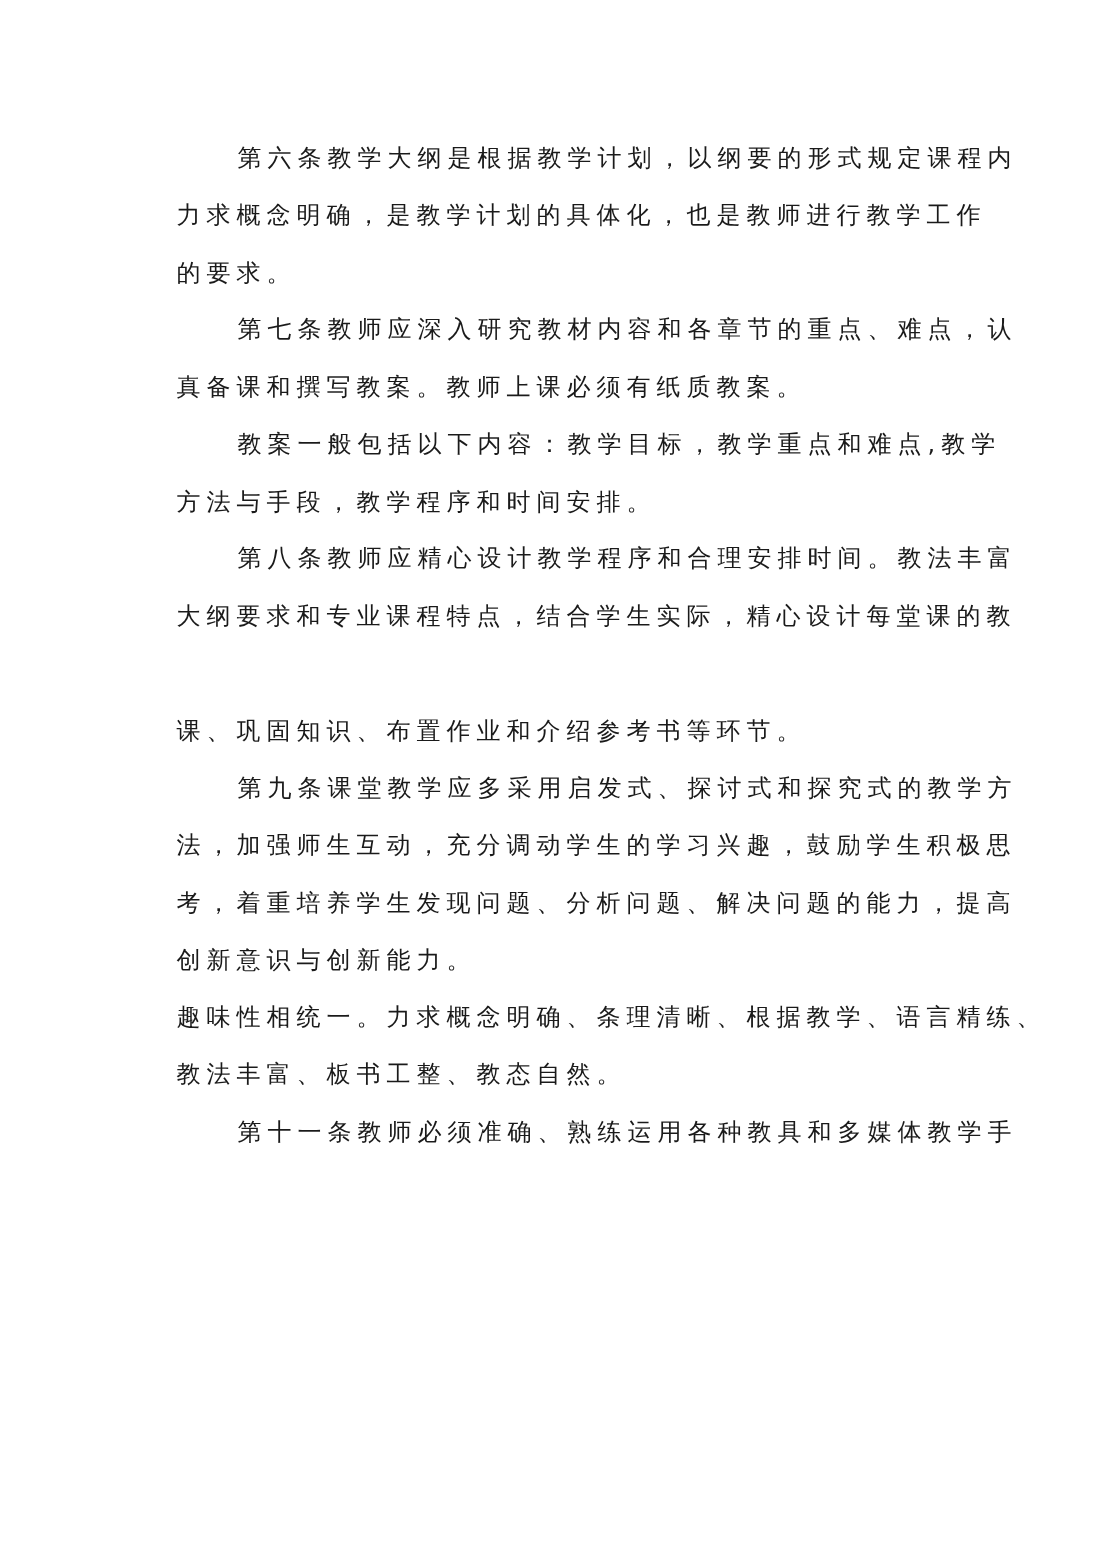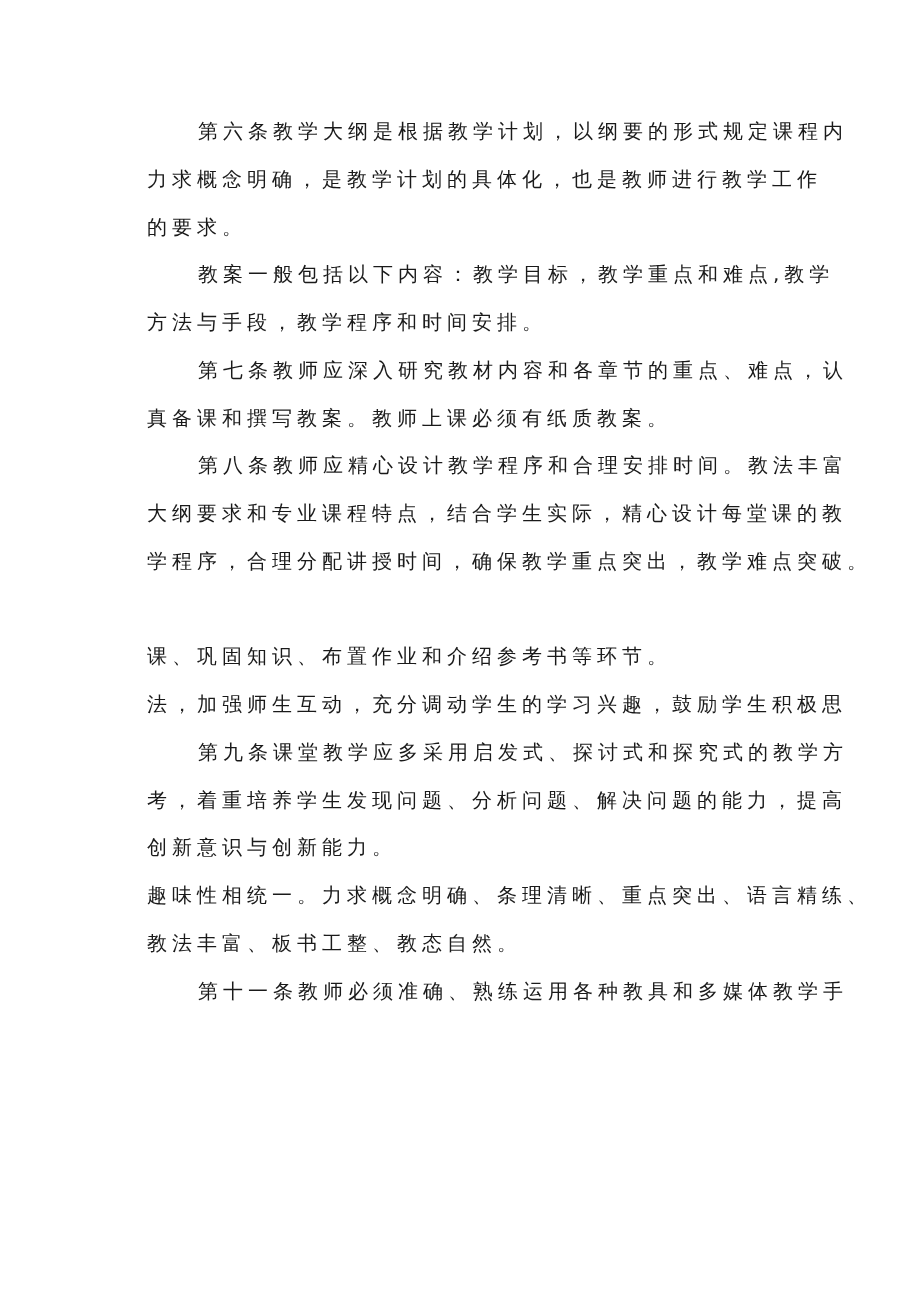--- a/index.html
+++ b/index.html
@@ -52,50 +52,49 @@
 <div class="page">
   <div class="text-body">
 
     <div>
       <span class="line indent">第六条教学大纲是根据教学计划，以纲要的形式规定课程内</span>
       <span class="line">力求概念明确，是教学计划的具体化，也是教师进行教学工作</span>
       <span class="line">的要求。</span>
     </div>
 
     <div>
+      <span class="line indent">第七条教师应深入研究教材内容和各章节的重点、难点，认</span>
+      <span class="line">真备课和撰写教案。教师上课必须有纸质教案。</span>
+    </div>
+
+    <div>
       <span class="line indent">教案一般包括以下内容：教学目标，教学重点和难点,教学</span>
       <span class="line">方法与手段，教学程序和时间安排。</span>
     </div>
 
     <div>
-      <span class="line indent">第七条教师应深入研究教材内容和各章节的重点、难点，认</span>
-      <span class="line">真备课和撰写教案。教师上课必须有纸质教案。</span>
-    </div>
-
-    <div>
       <span class="line indent">第八条教师应精心设计教学程序和合理安排时间。教法丰富</span>
       <span class="line">大纲要求和专业课程特点，结合学生实际，精心设计每堂课的教</span>
-      <span class="line">学程序，合理分配讲授时间，确保教学重点突出，教学难点突破。</span>
     </div>
 
     <div class="line blank"></div>
 
     <div>
       <span class="line">课、巩固知识、布置作业和介绍参考书等环节。</span>
     </div>
 
     <div>
+      <span class="line indent">第九条课堂教学应多采用启发式、探讨式和探究式的教学方</span>
       <span class="line">法，加强师生互动，充分调动学生的学习兴趣，鼓励学生积极思</span>
-      <span class="line indent">第九条课堂教学应多采用启发式、探讨式和探究式的教学方</span>
       <span class="line">考，着重培养学生发现问题、分析问题、解决问题的能力，提高</span>
       <span class="line">创新意识与创新能力。</span>
     </div>
 
     <div>
-      <span class="line">趣味性相统一。力求概念明确、条理清晰、重点突出、语言精练、</span>
+      <span class="line">趣味性相统一。力求概念明确、条理清晰、根据教学、语言精练、</span>
       <span class="line">教法丰富、板书工整、教态自然。</span>
     </div>
 
     <div>
       <span class="line indent">第十一条教师必须准确、熟练运用各种教具和多媒体教学手</span>
     </div>
 
   </div>
 </div>
 

